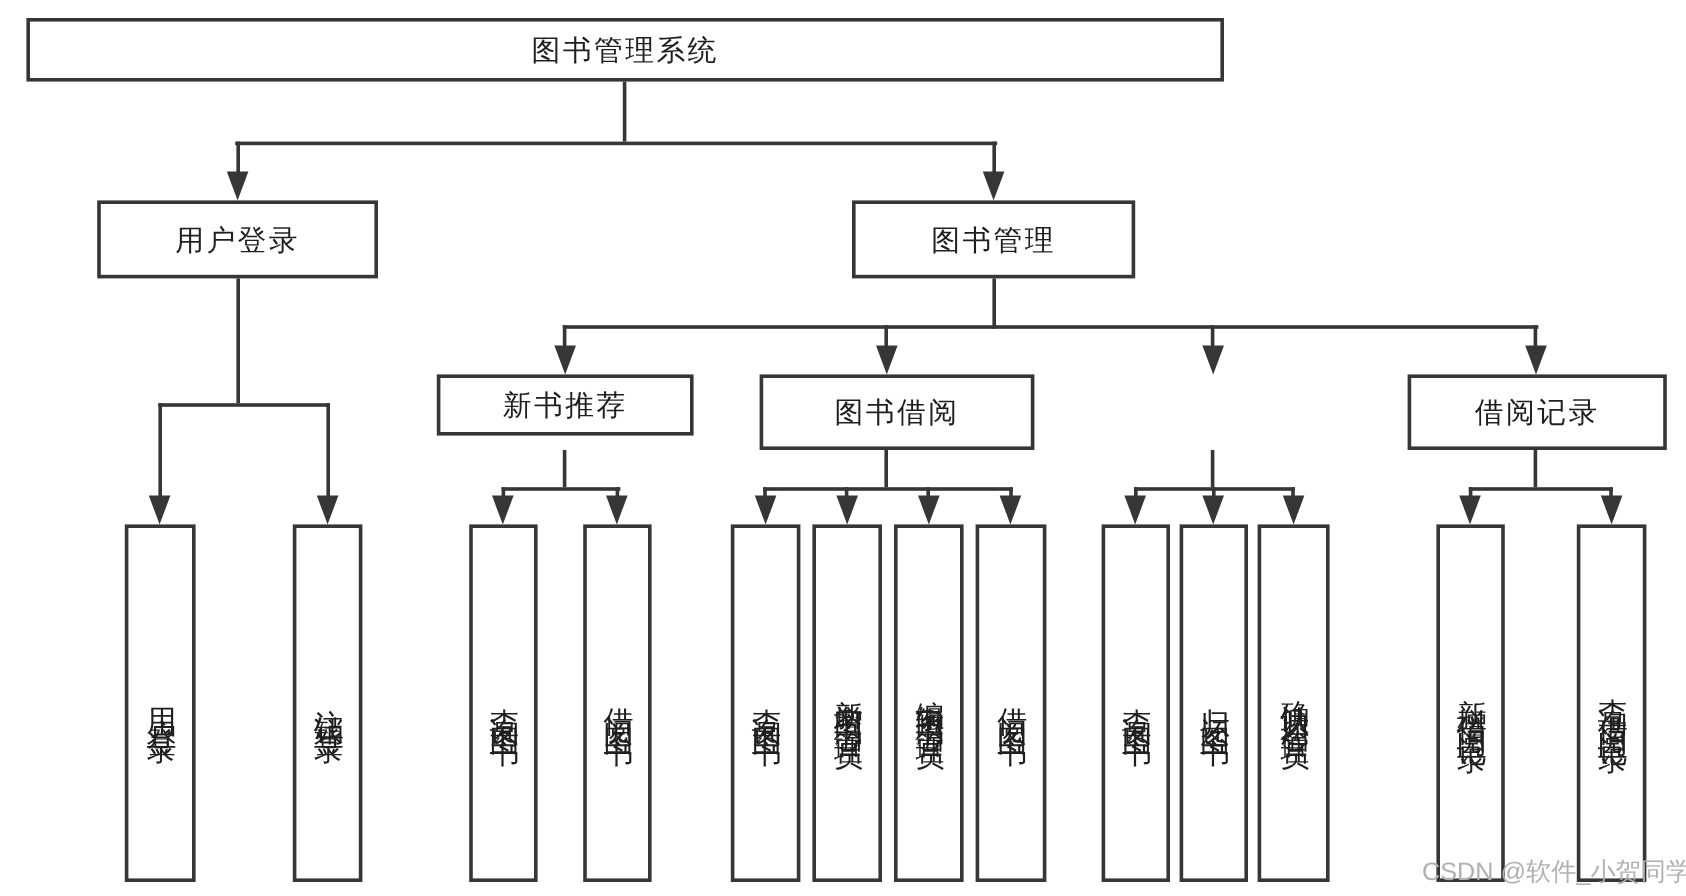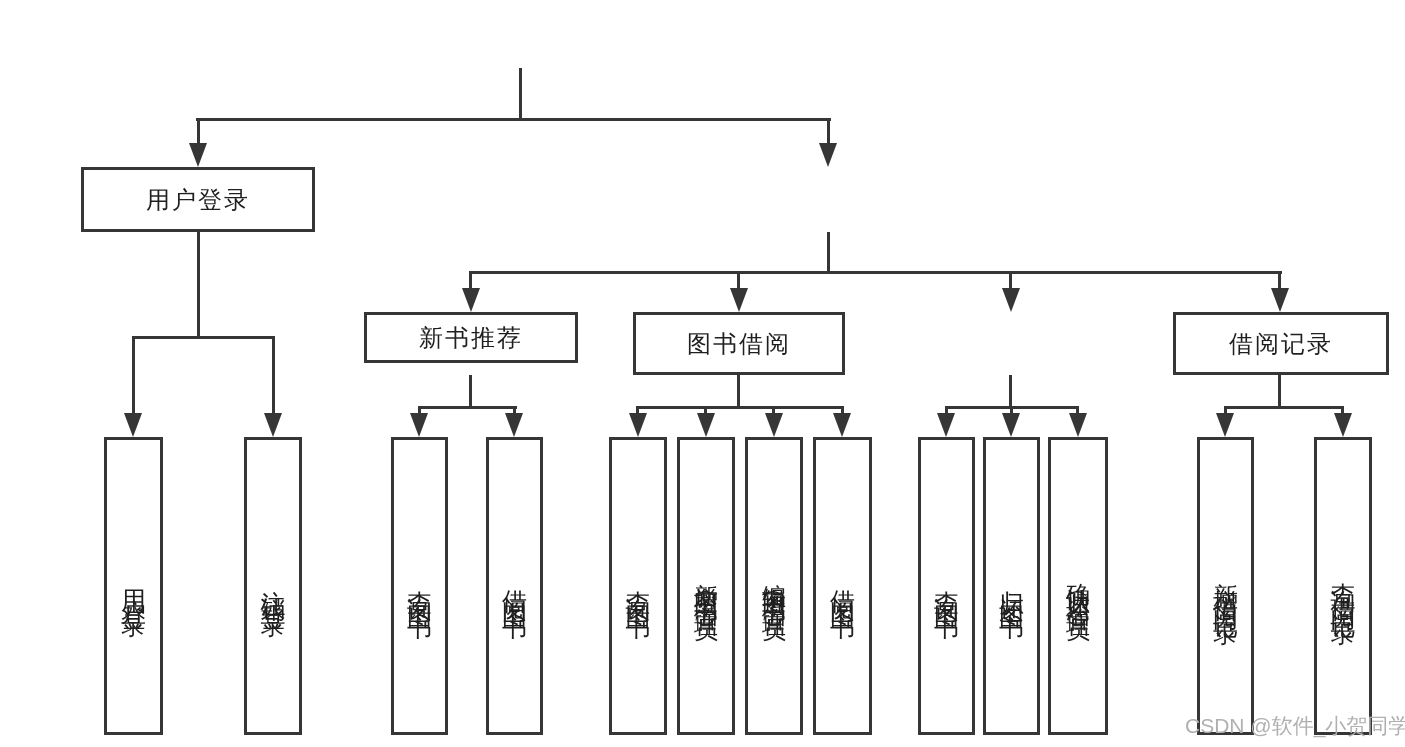--- a/index.html
+++ b/index.html
@@ -68,30 +68,36 @@
     color: #b0b0b0;
     white-space: nowrap;
     z-index: 5;
   }
 </style>
 </head>
 <body>
 
 <div class="canvas">
 
+  <div class="box" style="left:22px; top:15px; width:998px; height:53px;">
+    <span class="hlabel">图书管理系统</span>
+  </div>
 
   <div class="vl" style="left:519px; top:68px; height:50px;"></div>
   <div class="hl" style="left:196px; top:118px; width:635px;"></div>
   <div class="vl" style="left:197px; top:118px; height:30px;"></div>
   <div class="arrow" style="left:189px; top:143px;"></div>
   <div class="vl" style="left:827px; top:118px; height:30px;"></div>
   <div class="arrow" style="left:819px; top:143px;"></div>
 
   <div class="box" style="left:81px; top:167px; width:234px; height:65px;">
     <span class="hlabel">用户登录</span>
+  </div>
+  <div class="box" style="left:710px; top:167px; width:236px; height:65px;">
+    <span class="hlabel">图书管理</span>
   </div>
 
   <div class="vl" style="left:197px; top:232px; height:104px;"></div>
   <div class="hl" style="left:132px; top:336px; width:143px;"></div>
   <div class="vl" style="left:132px; top:336px; height:80px;"></div>
   <div class="arrow" style="left:124px; top:413px;"></div>
   <div class="vl" style="left:272px; top:336px; height:80px;"></div>
   <div class="arrow" style="left:264px; top:413px;"></div>
 
   <div class="vl" style="left:827px; top:232px; height:42px;"></div>
@@ -101,21 +107,21 @@
   <div class="vl" style="left:737px; top:271px; height:20px;"></div>
   <div class="arrow" style="left:730px; top:288px;"></div>
   <div class="vl" style="left:1009px; top:271px; height:20px;"></div>
   <div class="arrow" style="left:1002px; top:288px;"></div>
   <div class="vl" style="left:1278px; top:271px; height:20px;"></div>
   <div class="arrow" style="left:1271px; top:288px;"></div>
 
   <div class="box" style="left:364px; top:312px; width:214px; height:51px;">
     <span class="hlabel">新书推荐</span>
   </div>
-  <div class="box" style="left:633px; top:312px; width:212px; height:63px;font-family:Liberation Serif, serif;">
+  <div class="box" style="left:633px; top:312px; width:229px; height:63px;font-family:Liberation Serif, serif;">
     <span class="hlabel">图书借阅</span>
   </div>
   <div class="box" style="left:1173px; top:312px; width:216px; height:63px;">
     <span class="hlabel">借阅记录</span>
   </div>
 
   <div class="vl" style="left:469px; top:375px; height:31px;"></div>
   <div class="hl" style="left:418px; top:406px; width:99px;"></div>
   <div class="vl" style="left:418px; top:406px; height:10px;"></div>
   <div class="arrow" style="left:410px; top:413px;"></div>

